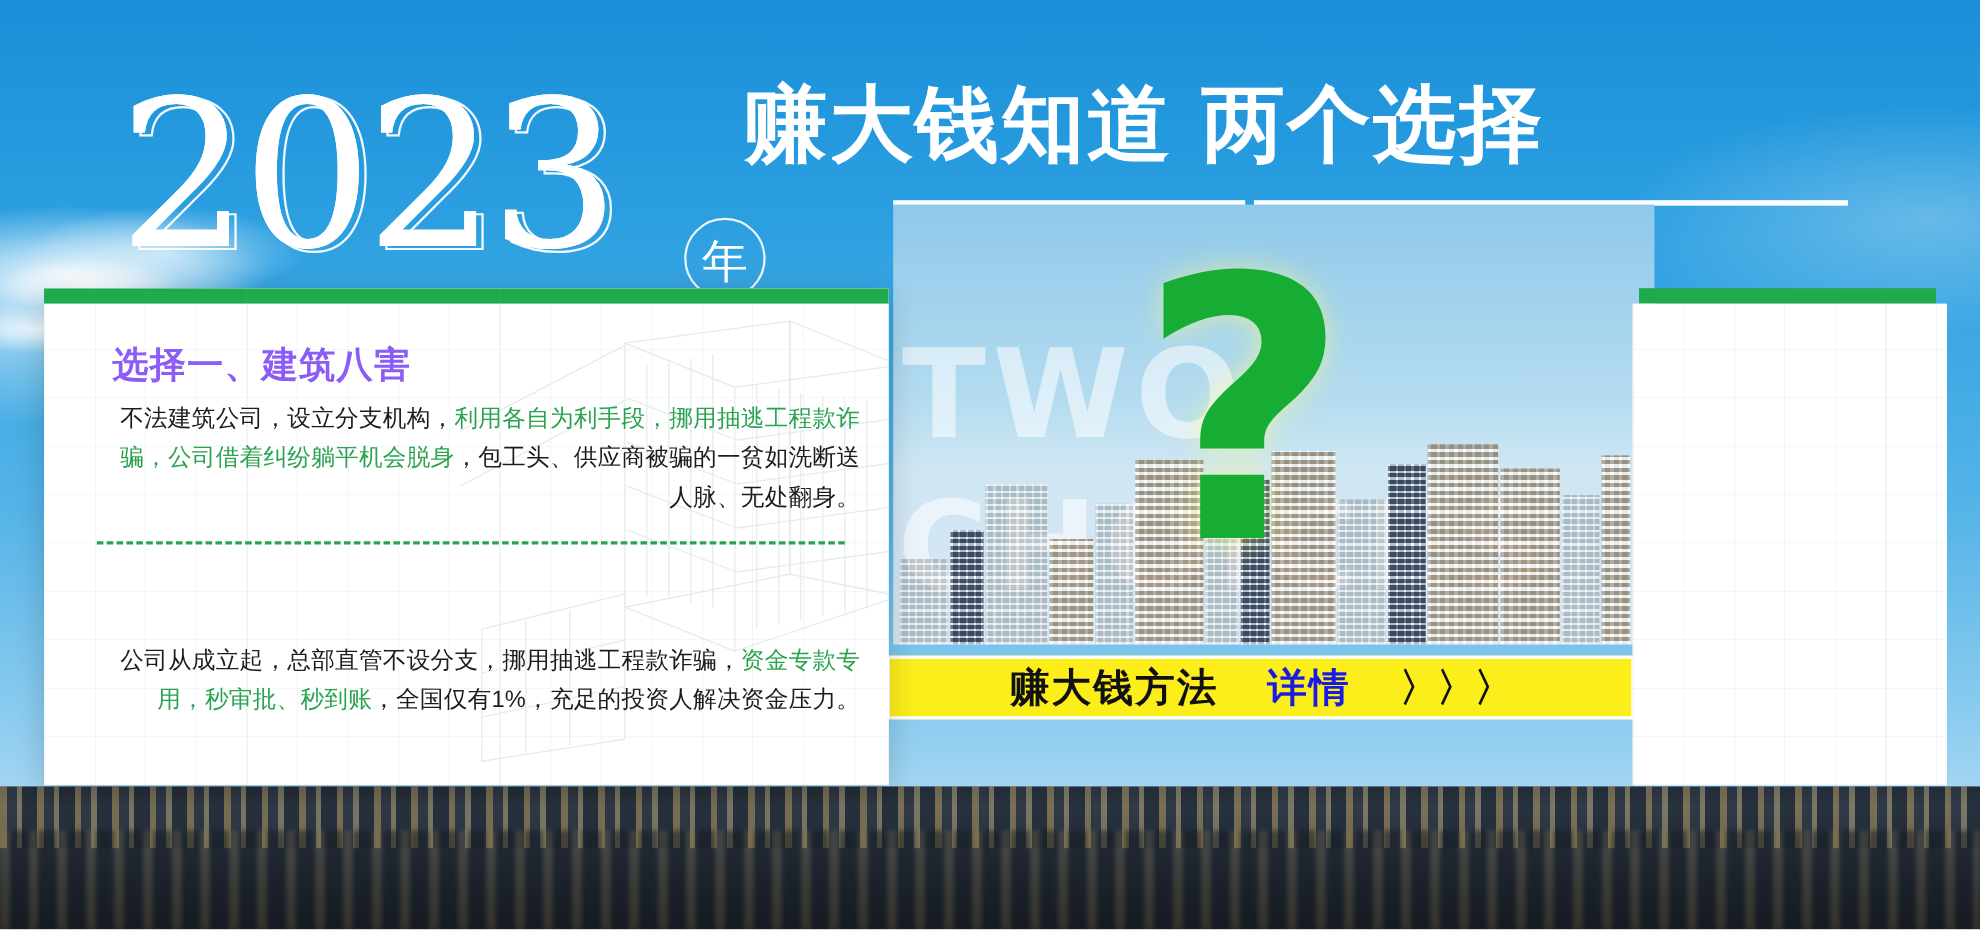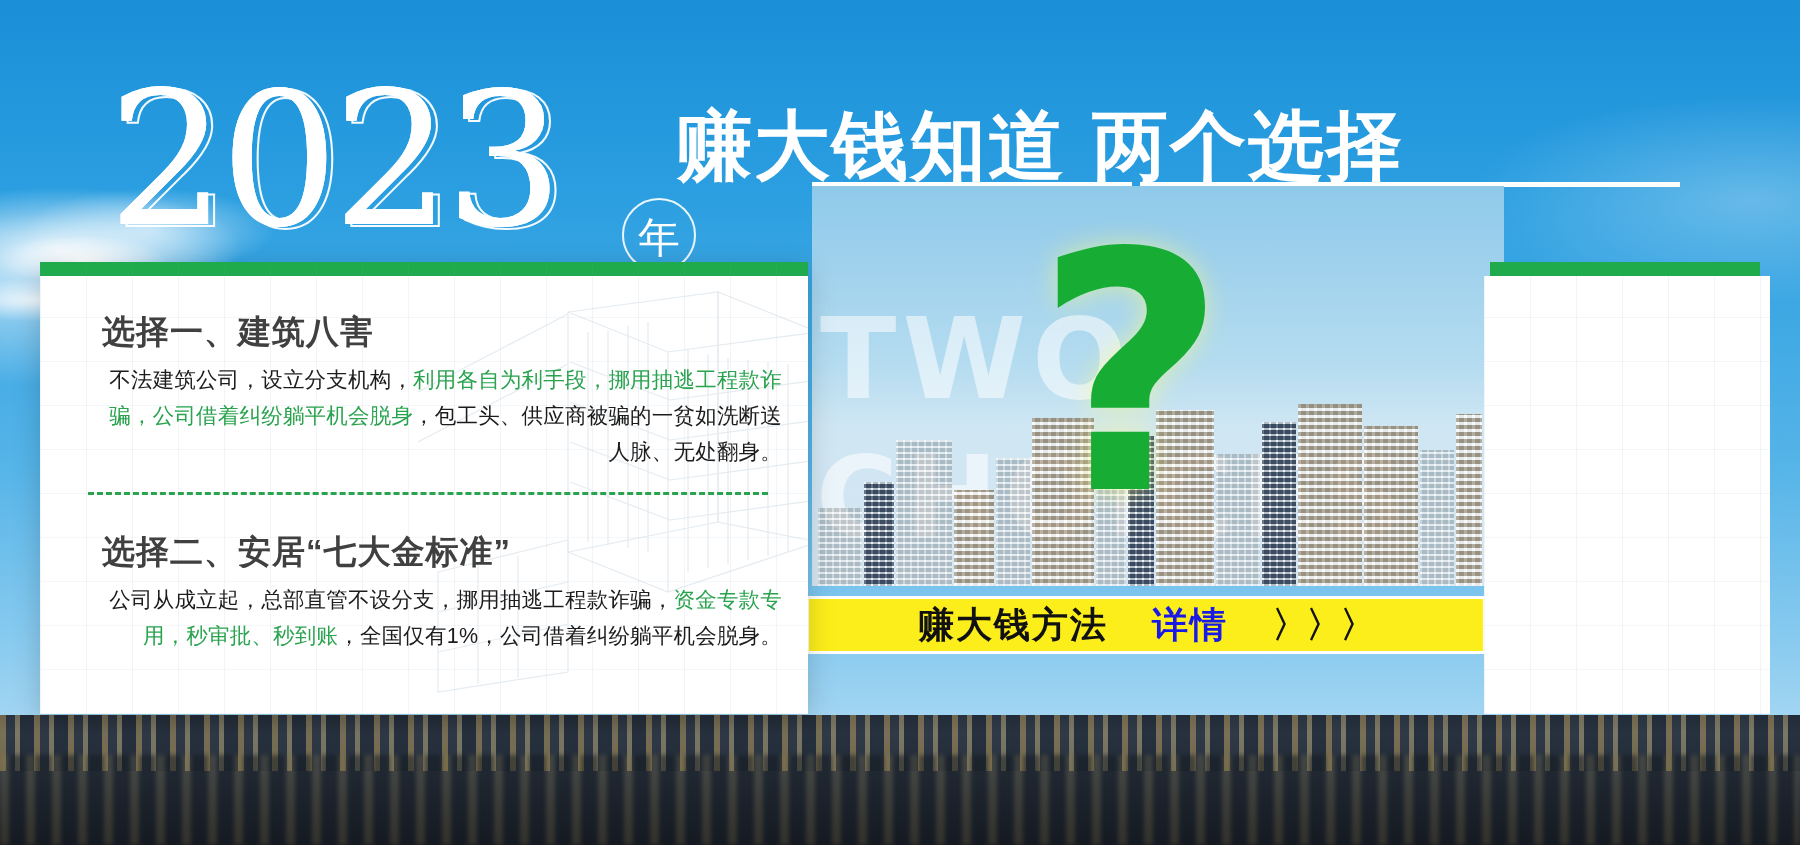--- a/index.html
+++ b/index.html
@@ -108,21 +108,20 @@
 
   
   .headline {
     position: absolute; left: 676px; top: 66px;
     font-size: 76px;
     font-weight: 700;
     color: #ffffff;
     letter-spacing: 2px;
     white-space: nowrap;
     line-height: 96px;
-    margin-top: 32px;
   }
   .headline .gap { display: inline-block; width: 26px; }
 
   
   .rule-left {
     position: absolute; left: 812px; top: 182px;
     width: 318px; height: 5px; background: #ffffff;
   }
   .rule-right {
     position: absolute; left: 1140px; top: 182px;
@@ -217,21 +216,21 @@
     pointer-events: none;
   }
   .blueprint2 {
     position: absolute; right: -40px; top: 10px; width: 430px; height: 440px;
     opacity: .55;
     pointer-events: none;
   }
 
   .sec-title {
     position: absolute; left: 62px;
-    font-size: 33px; font-weight: 700; color: #404040;
+    font-size: 33px; font-weight: 700; color: #8b5cf6;
     letter-spacing: 1px; white-space: nowrap;
   }
   .sec-title.one { top: 48px; }
   .sec-title.two { top: 268px; }
 
   .body-text {
     position: absolute; left: 62px; width: 680px;
     font-size: 21.5px; line-height: 36px; color: #1c1c1c;
     letter-spacing: .2px;
     text-align: right;
@@ -358,20 +357,19 @@
       </g>
     </svg>
 
     <div class="sec-title one">选择一、建筑八害</div>
     <div class="body-text one">
       <span>不法建筑公司，设立分支机构，</span><span class="g">利用各自为利手段，挪用抽逃工程款诈骗，公司借着纠纷躺平机会脱身</span><span>，包工头、供应商被骗的一贫如洗断送人脉、无处翻身。</span>
     </div>
 
     <div class="dashed"></div>
 
-    <div class="sec-title two">选择二、安居“七大金标准”</div>
     <div class="body-text two">
-      <span>公司从成立起，总部直管不设分支，挪用抽逃工程款诈骗，</span><span class="g">资金专款专用，秒审批、秒到账</span><span>，全国仅有1%，公司借着纠纷躺平机会脱身。</span>
+      <span>公司从成立起，总部直管不设分支，挪用抽逃工程款诈骗，</span><span class="g">资金专款专用，秒审批、秒到账</span><span>，全国仅有1%，充足的投资人解决资金压力。</span>
     </div>
   </div>
   <div class="card-shadow"></div>
 
 </div>
 
 </body></html>

